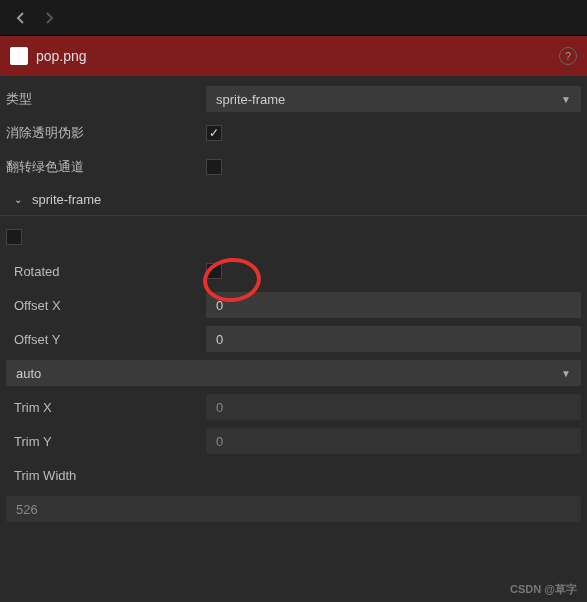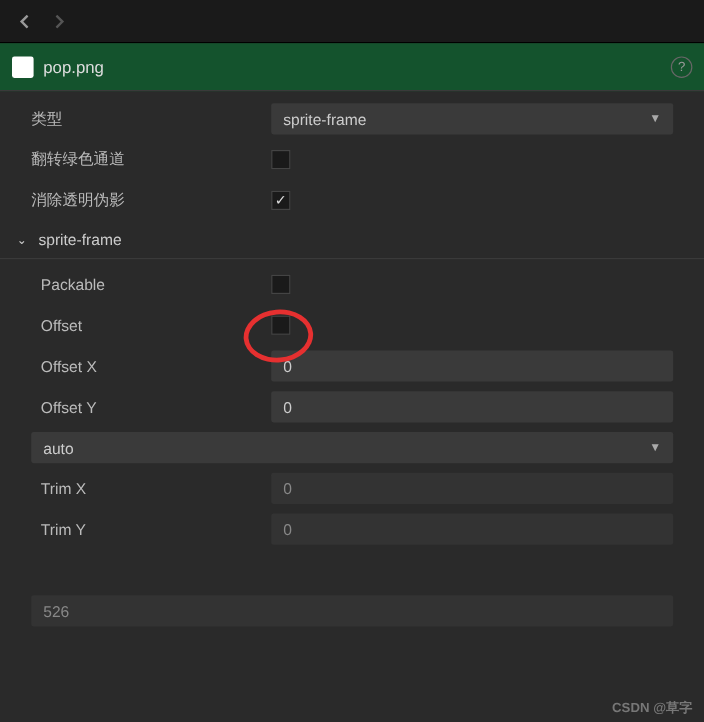--- a/index.html
+++ b/index.html
@@ -30,21 +30,21 @@
       width: 24px;
       height: 24px;
       display: flex;
       align-items: center;
       justify-content: center;
       color: #999;
       cursor: pointer;
     }
     .file-header {
       height: 40px;
-      background: #14532d;
+      background: #7f1d1d;
       display: flex;
       align-items: center;
       padding: 0 10px;
       gap: 8px;
       border-bottom: 1px solid #3a3a3a;
     }
     .file-icon {
       width: 18px;
       height: 18px;
       background: #fff;
@@ -66,21 +66,21 @@
       border-radius: 50%;
       font-size: 11px;
     }
     .properties {
       padding: 6px 0;
     }
     .prop-row {
       display: flex;
       align-items: center;
       min-height: 34px;
-      padding: 2px 26px;
+      padding: 2px 6px;
     }
     .prop-label {
       width: 200px;
       color: #bbb;
       font-size: 13px;
       flex-shrink: 0;
     }
     .prop-value {
       flex: 1;
       display: flex;
@@ -193,47 +193,46 @@
     <div class="prop-value">
       <div class="select-field">
         <span>sprite-frame</span>
         <span class="chevron-down">▼</span>
       </div>
     </div>
   </div>
 
 
   <div class="prop-row">
+    <div class="prop-label">消除透明伪影</div>
+    <div class="prop-value">
+      <div class="checkbox">✓</div>
+    </div>
+  </div>
+
+  <div class="prop-row">
     <div class="prop-label">翻转绿色通道</div>
     <div class="prop-value">
       <div class="checkbox"></div>
-    </div>
-  </div>
-
-  <div class="prop-row">
-    <div class="prop-label">消除透明伪影</div>
-    <div class="prop-value">
-      <div class="checkbox">✓</div>
     </div>
   </div>
 
   <div class="section-header">
     <span class="section-chevron">⌄</span>
     <span>sprite-frame</span>
   </div>
 
   <div class="prop-row sub-row">
-    <div class="prop-label">Packable</div>
     <div class="prop-value">
       <div class="checkbox"></div>
     </div>
   </div>
 
   <div class="prop-row sub-row">
-    <div class="prop-label">Offset</div>
+    <div class="prop-label">Rotated</div>
     <div class="prop-value">
       <div class="checkbox"></div>
     </div>
   </div>
 
   <div class="prop-row sub-row">
     <div class="prop-label">Offset X</div>
     <div class="prop-value">
       <input class="input-field" value="0" style="">
     </div>
@@ -264,20 +263,21 @@
   </div>
 
   <div class="prop-row sub-row">
     <div class="prop-label">Trim Y</div>
     <div class="prop-value">
       <input class="input-field readonly" readonly="" value="0" style="">
     </div>
   </div>
 
   <div class="prop-row sub-row">
+    <div class="prop-label">Trim Width</div>
   </div>
 
   <div class="prop-row sub-row">
     <div class="prop-value">
       <input class="input-field readonly" readonly="" value="526" style="">
     </div>
   </div>
 
 </div>
 

